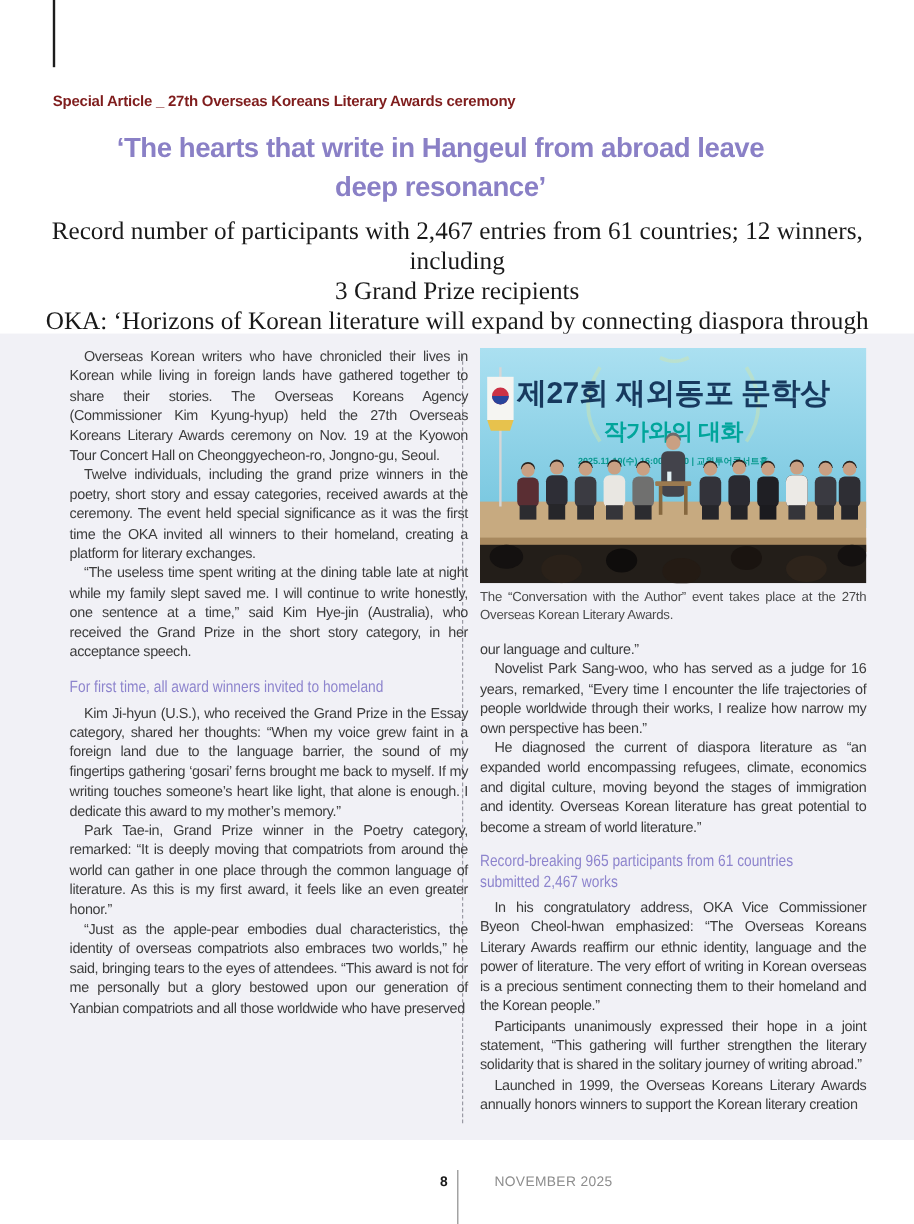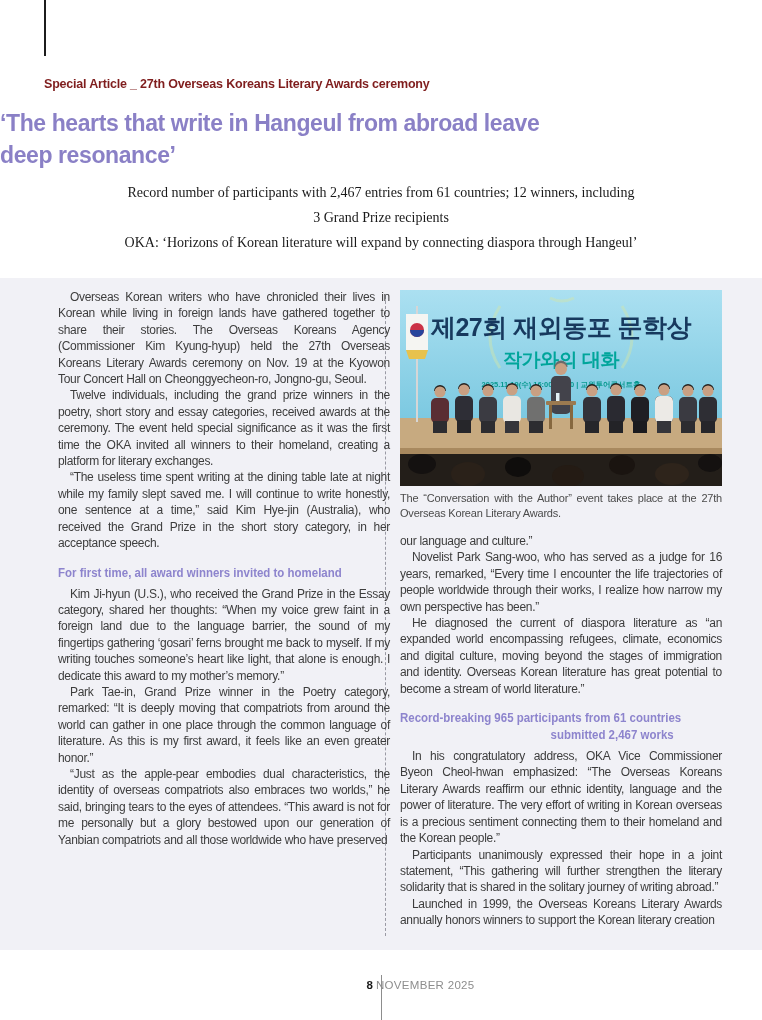--- a/index.html
+++ b/index.html
@@ -12,64 +12,63 @@
 
   
   .kicker-rule { position:absolute; left:44px; top:0; width:2px; height:56px; background:#1c1c1c; }
   .kicker {
     position:absolute; left:44px; top:40px;
     font-size:12.5px; font-weight:700; color:#7f1d1d; letter-spacing:-0.2px; white-space:nowrap;margin-top:37px;
   }
 
   
   .headline {
-    position:absolute; top:107px; left:0; width:734px; 
+    position:absolute; top:107px; left:0; width:734px; text-align:center;
     font-size:23px; line-height:32px; font-weight:700; letter-spacing:-0.4px;
   }
   .deck {
     position:absolute; top:180px; left:20px; width:722px; text-align:center;
-    font-family:"Liberation Serif", serif; font-size:14px; line-height:25px; color:#191919;
+    font-family:"Liberation Serif", serif; font-size:21px; line-height:25px; color:#191919;
   }
 
   
   .content-bg { position:absolute; left:0; top:278px; width:762px; height:672px; }
   .col-divider {
     position:absolute; left:385px; top:296px; height:640px; width:0;
     border-left:1px dashed #9a9aa4;
   }
   .col-left  { position:absolute; left:45px;  top:289px; width:332px;margin-left:13px; }
   .col-right { position:absolute; left:400px; top:290px; width:322px; }
 
   .body-copy p {
     font-size:12px; line-height:16.4px; letter-spacing:-0.3px;
     text-align:justify; text-indent:12px; color:#3d3d3d;
   }
   .body-copy p.cont { text-indent:0; }
   .subhead {
-    margin:12px 0 5px 0; font-weight:700; font-size:13.5px; line-height:17px;
+    margin:12px 0 5px 0; font-weight:400; font-size:13.5px; line-height:17px;
     white-space:nowrap;
-    text-align:right;
   }
   .subhead .squeeze { display:inline-block; transform:scaleX(.85); transform-origin:left center; }
 
   
   .photo { width:322px; height:196px; display:block; }
   .caption {
     margin-top:5px; font-size:11px; line-height:14.5px; letter-spacing:-0.2px;
     color:#4b4b4b; text-align:justify;
   }
   .col-right .body-copy { margin-top:13px; }
 
   
   .footer-rule { position:absolute; left:381px; top:975px; width:1px; height:45px; background:#8d8d8d; }
   .footer-page {
     position:absolute; right:389px; top:979px; font-size:11.5px; font-weight:700; color:#1a1a1a;
   }
   .footer-issue {
-    position:absolute; left:376px; top:979px; font-size:11.5px; color:#8d8d8d; letter-spacing:0.3px;
+    position:absolute; left:412px; top:979px; font-size:11.5px; color:#8d8d8d; letter-spacing:0.3px;
   }
 
   .photo-title   { font-weight:700; font-size:25px; letter-spacing:-0.5px; }
   .photo-sub     { font-weight:700; font-size:19px; letter-spacing:-0.5px; }
   .photo-date    { font-size:7.5px; font-weight:700; }
 </style>
 </head>
 <body>
 
 <div class="page">

